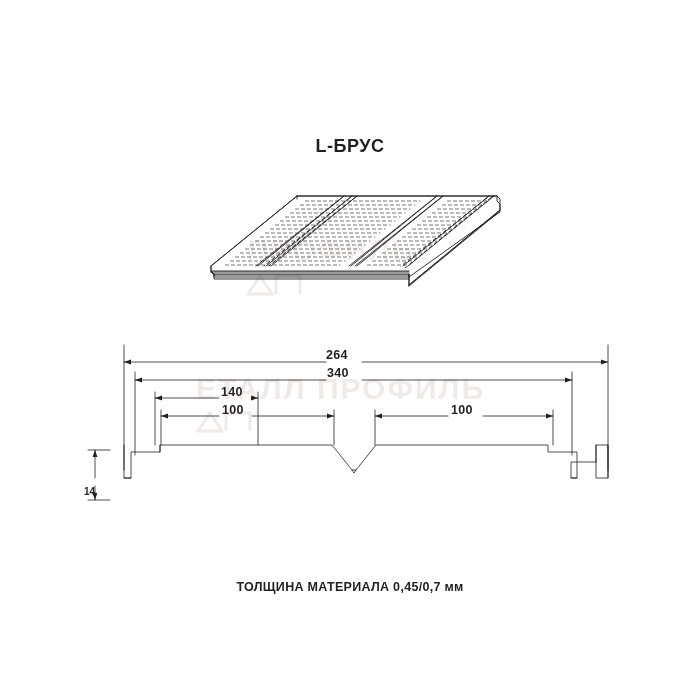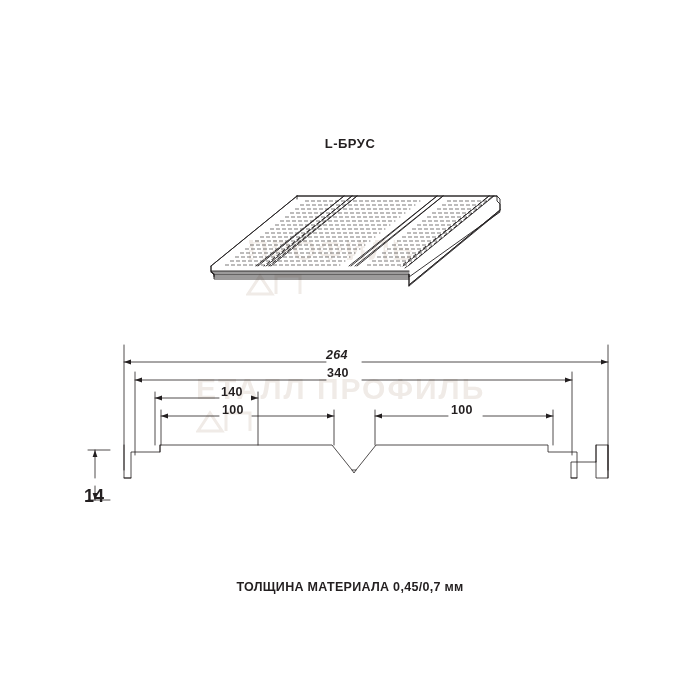--- a/index.html
+++ b/index.html
@@ -31,21 +31,21 @@
     font-weight: bold;
     letter-spacing: 1px;
     color: #231f20;
   }
   .subtitle {
     position: absolute;
     top: 136px;
     left: 0;
     width: 700px;
     text-align: center;
-    font-size: 13px;
+    font-size: 18px;
     font-weight: bold;
     letter-spacing: 0.5px;
     color: #231f20;
   }
   .footer-note {
     position: absolute;
     top: 580px;
     left: 0;
     width: 700px;
     text-align: center;
@@ -88,21 +88,21 @@
   }
   .dimlabel {
     position: absolute;
     font-size: 12.5px;
     font-weight: bold;
     color: #231f20;
     letter-spacing: 0.3px;
   }
   .v14 {
     position: absolute;
-    font-size: 18px;
+    font-size: 10px;
     font-weight: bold;
     color: #231f20;
     left: 84px;
     top: 486px;
   }
 </style>
 </head>
 <body>
 
 <div class="page">
@@ -298,21 +298,21 @@
       <polygon points="258,398 251,395.6 251,400.4"></polygon>
       <polygon points="161,416 168,413.6 168,418.4"></polygon>
       <polygon points="334,416 327,413.6 327,418.4"></polygon>
       <polygon points="375,416 382,413.6 382,418.4"></polygon>
       <polygon points="553,416 546,413.6 546,418.4"></polygon>
       <polygon points="95,450 92.6,457 97.4,457"></polygon>
       <polygon points="95,500 92.6,493 97.4,493"></polygon>
     </g>
   </svg>
 
-  <div class="dimlabel" style="left:326px; top:348px;font-style:italic;">264</div>
+  <div class="dimlabel" style="left:326px; top:348px;">264</div>
   <div class="dimlabel" style="left:327px; top:366px;">340</div>
   <div class="dimlabel" style="left:221px; top:385px;">140</div>
   <div class="dimlabel" style="left:222px; top:403px;">100</div>
   <div class="dimlabel" style="left:451px; top:403px;">100</div>
   <div class="v14">14</div>
 
   <div class="footer-note">ТОЛЩИНА МАТЕРИАЛА 0,45/0,7 мм</div>
 
 </div>
 

